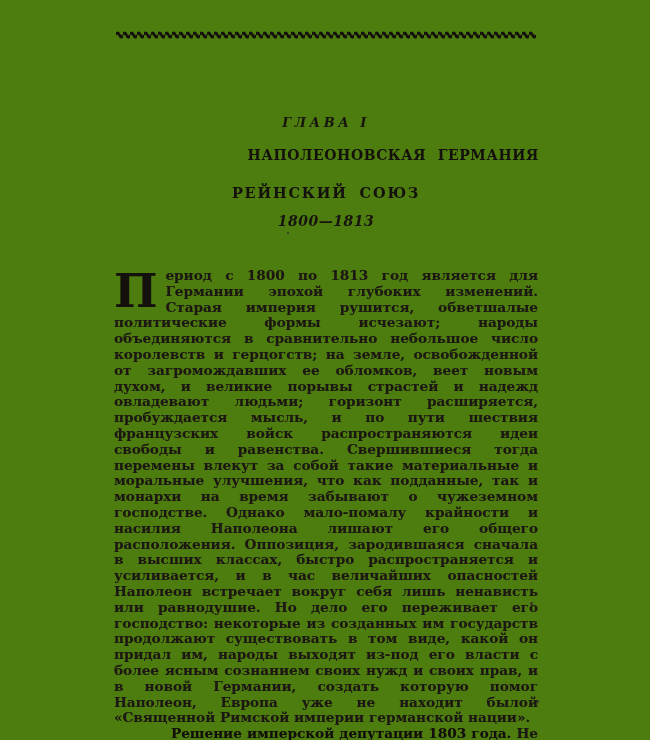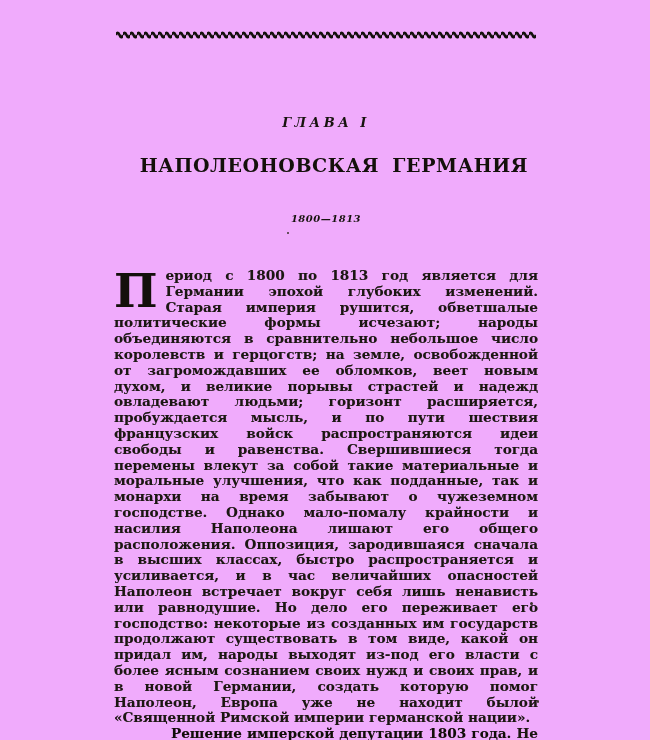--- a/index.html
+++ b/index.html
@@ -6,59 +6,59 @@
   body {
     width: 650px; height: 740px;
     background: #fdfdfb;
     font-family: "DejaVu Serif", "Liberation Serif", serif;
     color: #1a1510;
     overflow: hidden;
     position: relative;
   }
   .page {
     position: absolute; inset: 0;
-    background: #f0abfc;
+    background: #4d7c0f;
     padding-left: 44px;
   }
   .content {
     position: absolute; left: 114px; top: 0; width: 424px; height: 740px;
   }
   .wave {
     position: absolute; left: 2px; top: 30px;
     display: block;
   }
   .chapter-label {
     position: absolute; top: 115px; left: 0; width: 100%;
     text-align: center;
     font-size: 13px; font-weight: bold; font-style: italic;
     letter-spacing: 3.5px;
     color: #17130e;
   }
   .page-title {
     position: absolute; top: 146px; left: 0; width: 100%;
-    margin: 8px;
-    text-align: center;
-    font-size: 19px; font-weight: bold;
+    margin: 1px;
+    text-align: right;
+    font-size: 14px; font-weight: bold;
     letter-spacing: 0.6px;
     word-spacing: 6px;
     color: #14100b;
   }
   .page-subtitle {
     position: absolute; top: 184px; left: 0; width: 100%;
     margin: 0;
     text-align: center;
     font-size: 14.5px; font-weight: bold;
     letter-spacing: 1.8px;
     word-spacing: 5px;
     color: #14100b;
   }
   .date-range {
     position: absolute; top: 213px; left: 0; width: 100%;
     text-align: center;
-    font-size: 10px; font-weight: bold; font-style: italic;
+    font-size: 14px; font-weight: bold; font-style: italic;
     letter-spacing: 0.5px;
     color: #17130e;
   }
   .body-text {
     position: absolute; top: 268px; left: 0; width: 424px;
     font-size: 13.6px;
     font-weight: bold;
     line-height: 15.8px;
     text-align: justify;
     color: #1c1712;
@@ -97,20 +97,21 @@
           <path d="M0,5 Q1.75,0.5 3.5,5 T7,5" fill="none" stroke="#14100c" stroke-width="2.6"></path>
         </pattern>
       </defs>
       <rect x="0" y="0" width="420" height="10" fill="url(#wavepat)"></rect>
     </svg>
 
     <div class="chapter-label">ГЛАВА I</div>
 
     <h1 class="page-title">НАПОЛЕОНОВСКАЯ ГЕРМАНИЯ</h1>
 
+    <h2 class="page-subtitle">РЕЙНСКИЙ СОЮЗ</h2>
 
     <div class="date-range">1800—1813</div>
 
     <div class="body-text">
       <p class="para first"><span class="dropcap">П</span><span>ериод с 1800 по 1813 год является для Германии эпохой глубоких изменений. Старая империя рушится, обветшалые политические формы исчезают; народы объединяются в сравнительно небольшое число королевств и герцогств; на земле, освобожденной от загромождавших ее обломков, веет новым духом, и великие порывы страстей и надежд овладевают людьми; горизонт расширяется, пробуждается мысль, и по пути шествия французских войск распространяются идеи свободы и равенства. Свершившиеся тогда перемены влекут за собой такие материальные и моральные улучшения, что как подданные, так и монархи на время забывают о чужеземном господстве. Однако мало-помалу крайности и насилия Наполеона лишают его общего расположения. Оппозиция, зародившаяся сначала в высших классах, быстро распространяется и усиливается, и в час величайших опасностей Наполеон встречает вокруг себя лишь ненависть или равнодушие. Но дело его переживает его господство: некоторые из созданных им государств продолжают существовать в том виде, какой он придал им, народы выходят из-под его власти с более ясным сознанием своих нужд и своих прав, и в новой Германии, создать которую помог Наполеон, Европа уже не находит былой «Священной Римской империи германской нации».</span></p>
       <p class="para indent"><b class="lead">Решение имперской депутации 1803 года.</b> <span>Не без сожаления примирились крупные немецкие князья с необходимостью отказаться от надежд на мир и на расширение владений, чем соблазняли их в Раштадте представители Директории. Как только счастье вернулось к Франции, они стали подумывать о союзе с нею. Все склоняло их к этому: личный интерес,</span></p>
     </div>
 
   </div>
 

